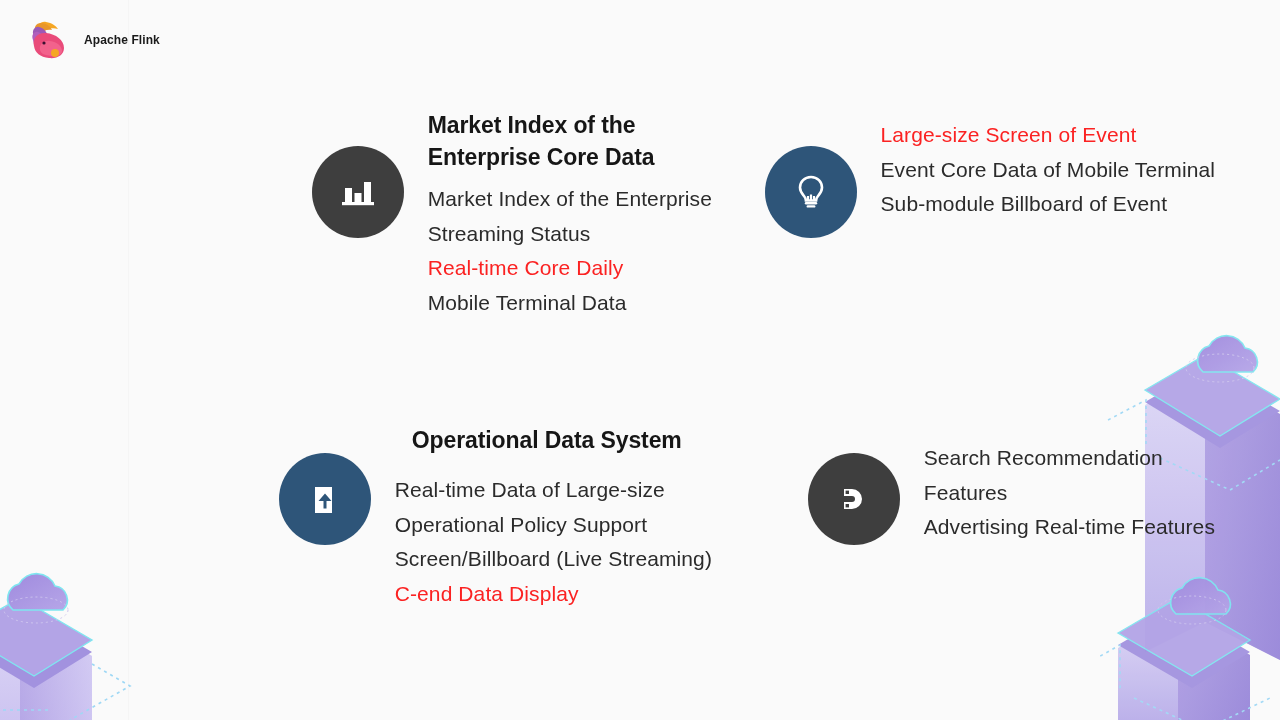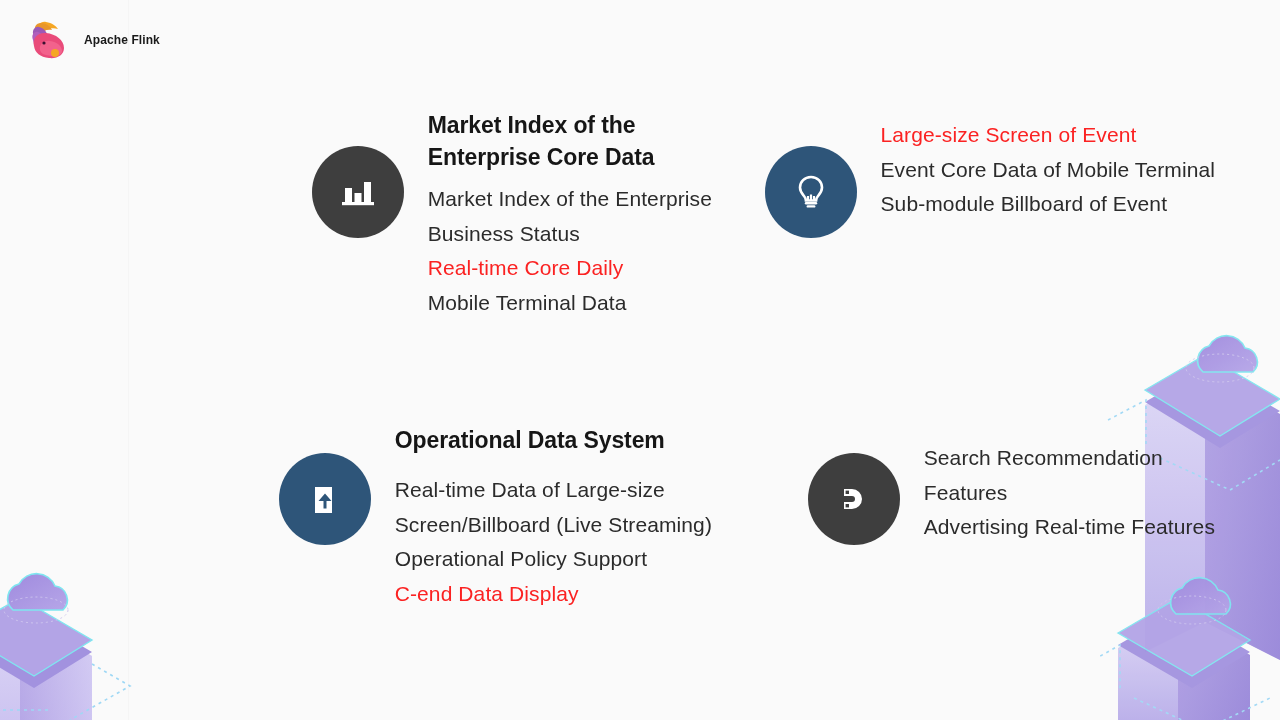--- a/index.html
+++ b/index.html
@@ -67,21 +67,21 @@
     white-space:pre-line;
   }
   .lines { margin-top:8px; }
   .line {
     font-size:21px; color:#2b2b2b;
     line-height:1.65; font-weight:normal;
     letter-spacing:0.1px; white-space:nowrap;
   }
   .line.hl { color:#fb2222; }
 
-  .r2 .heading { margin-bottom:9px; }
+  .r2 .heading { margin-bottom:9px;margin-left:17px; }
   .r2 .lines { margin-top:16px; }
 </style>
 </head>
 <body>
 
 <div class="slide">
 
   <div class="slide-edge"></div>
 
   <div class="deco deco-right">
@@ -191,21 +191,21 @@
             <rect x="28" y="12" width="7" height="20"></rect>
             <rect x="6" y="32" width="32" height="3.2"></rect>
           </svg>
         </span>
       </div>
       <div class="body">
         <div class="heading">Market Index of the
 Enterprise Core Data</div>
         <div class="lines">
           <div class="line">Market Index of the Enterprise</div>
-          <div class="line">Business Status</div>
+          <div class="line">Streaming Status</div>
           <div class="line hl">Real-time Core Daily</div>
           <div class="line">Mobile Terminal Data</div>
         </div>
       </div>
     </div>
 
     <div class="item">
       <div class="icon-circle" style="background:#2e5579;">
         <span>
           <svg width="44" height="44" viewBox="0 0 44 44" fill="none" stroke="#ffffff" stroke-width="2.6">
@@ -234,22 +234,22 @@
             <path d="M15,10 L29,10 L29,36 L12,36 L12,13 L15,13 Z"></path>
             <rect x="12" y="10" width="4" height="4"></rect>
             <path d="M20.5,31.5 L20.5,24 L15.5,24 L22,16.5 L28.5,24 L23.5,24 L23.5,31.5 Z" fill="#2e5579"></path>
           </svg>
         </span>
       </div>
       <div class="body">
         <div class="heading">Operational Data System</div>
         <div class="lines">
           <div class="line">Real-time Data of Large-size</div>
+          <div class="line">Operational Policy Support</div>
           <div class="line">Screen/Billboard (Live Streaming)</div>
-          <div class="line">Operational Policy Support</div>
           <div class="line hl">C-end Data Display</div>
         </div>
       </div>
     </div>
 
     <div class="item item-r2 r2">
       <div class="icon-circle" style="background:#3e3e3e;">
         <span>
           <svg width="44" height="44" viewBox="0 0 44 44">
             <path d="M12,12 L20,12 A10,10 0 0 1 20,32 L12,32 L12,25 L20,25 A3,3 0 0 0 20,19 L12,19 Z" fill="#ffffff"></path>

